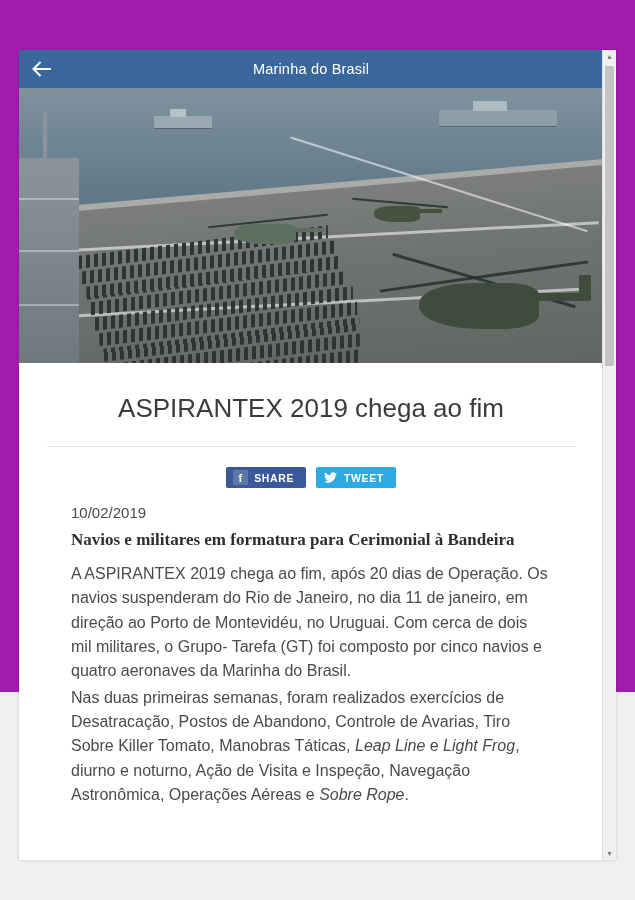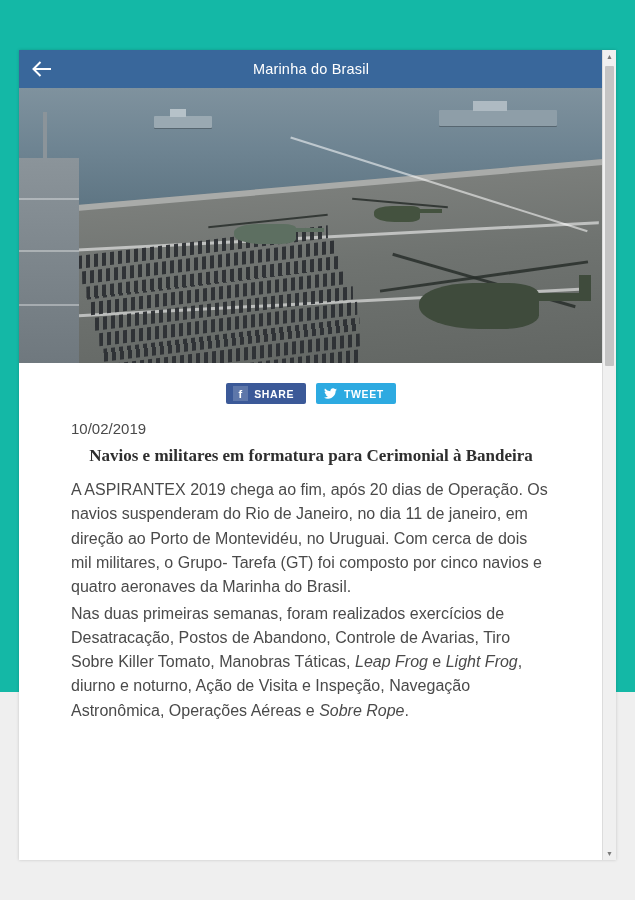--- a/index.html
+++ b/index.html
@@ -9,21 +9,21 @@
     height: 900px;
     background: #efefef;
     font-family: "Liberation Sans", sans-serif;
     overflow: hidden;
   }
 
   #screen {
     position: relative;
     width: 635px;
     height: 692px;
-    background: #14b8a6;
+    background: #a21caf;
   }
 
   
   .device {
     position: absolute;
     left: 19px;
     top: 50px;
     width: 597px;
     height: 810px;
     background: #ffffff;
@@ -228,21 +228,20 @@
   }
   .date {
     font-size: 15px;
     color: #4a4a4a;
     margin-bottom: 8px;
   }
   .subhead {
     font-family: "Liberation Serif", serif;
     font-weight: bold;
     font-size: 17px;
-    text-align: center;
     line-height: 1.35;
     color: #2e2e2e;
     margin: 0 0 10px 0;
   }
   .para {
     font-size: 16px;
     line-height: 1.52;
     color: #4a4a4a;
     margin: 0 0 2px 0;
     text-align: left;
@@ -350,41 +349,42 @@
         <div class="island">
           <div class="mast"></div>
           <div class="rail" style="top:40px;"></div>
           <div class="rail" style="top:92px;"></div>
           <div class="rail" style="top:146px;"></div>
         </div>
       </div>
 
       <div class="content">
 
+        <h1 class="headline">ASPIRANTEX 2019 chega ao fim</h1>
 
         <div class="share-row">
           <div class="share-btn fb">
             <span class="glyph">f</span>
             <span>SHARE</span>
           </div>
           <div class="share-btn tw">
             <span class="glyph">
               <svg width="13" height="11" viewBox="0 0 24 20" aria-hidden="true">
                 <path fill="#ffffff" d="M24 2.6a9.6 9.6 0 0 1-2.8.8A4.9 4.9 0 0 0 23.3.7a9.7 9.7 0 0 1-3.1 1.2A4.9 4.9 0 0 0 11.8 6a13.9 13.9 0 0 1-10-5.1 4.9 4.9 0 0 0 1.5 6.5A4.8 4.8 0 0 1 1 6.8v.1a4.9 4.9 0 0 0 3.9 4.8 4.9 4.9 0 0 1-2.2.1 4.9 4.9 0 0 0 4.5 3.4A9.8 9.8 0 0 1 0 17.4 13.8 13.8 0 0 0 7.5 19.6c9.1 0 14-7.5 14-14v-.6A10 10 0 0 0 24 2.6z"></path>
               </svg>
             </span>
             <span>TWEET</span>
           </div>
         </div>
 
         <div class="article">
           <div class="date">10/02/2019</div>
           <div class="subhead">Navios e militares em formatura para Cerimonial à Bandeira</div>
           <p class="para">A ASPIRANTEX 2019 chega ao fim, após 20 dias de Operação. Os navios suspenderam do Rio de Janeiro, no dia 11 de janeiro, em direção ao Porto de Montevidéu, no Uruguai. Com cerca de dois mil militares, o Grupo- Tarefa (GT) foi composto por cinco navios e quatro aeronaves da Marinha do Brasil.</p>
-          <p class="para"><span>Nas duas primeiras semanas, foram realizados exercícios de Desatracação, Postos de Abandono, Controle de Avarias, Tiro Sobre Killer Tomato, Manobras Táticas, </span><em>Leap Frog</em><span> e </span><em>Light Frog</em><span>, diurno e noturno, Ação de Visita e Inspeção, Navegação Astronômica, Operações Aéreas e </span><em>Sobre Rope</em><span>.</span></p>
+          <p class="para"><span>Nas duas primeiras semanas, foram realizados exercícios de Desatracação, Postos de Abandono, Controle de Avarias, Tiro Sobre Killer Tomato, Manobras Táticas, </span><em>Leap Line</em><span> e </span><em>Light Frog</em><span>, diurno e noturno, Ação de Visita e Inspeção, Navegação Astronômica, Operações Aéreas e </span><em>Sobre Rope</em><span>.</span></p>
         </div>
 
       </div>
     </div>
 
     <div class="scrollbar">
       <div class="scroll-up">
         <span>▲</span>
       </div>
       <div class="scroll-thumb"></div>

